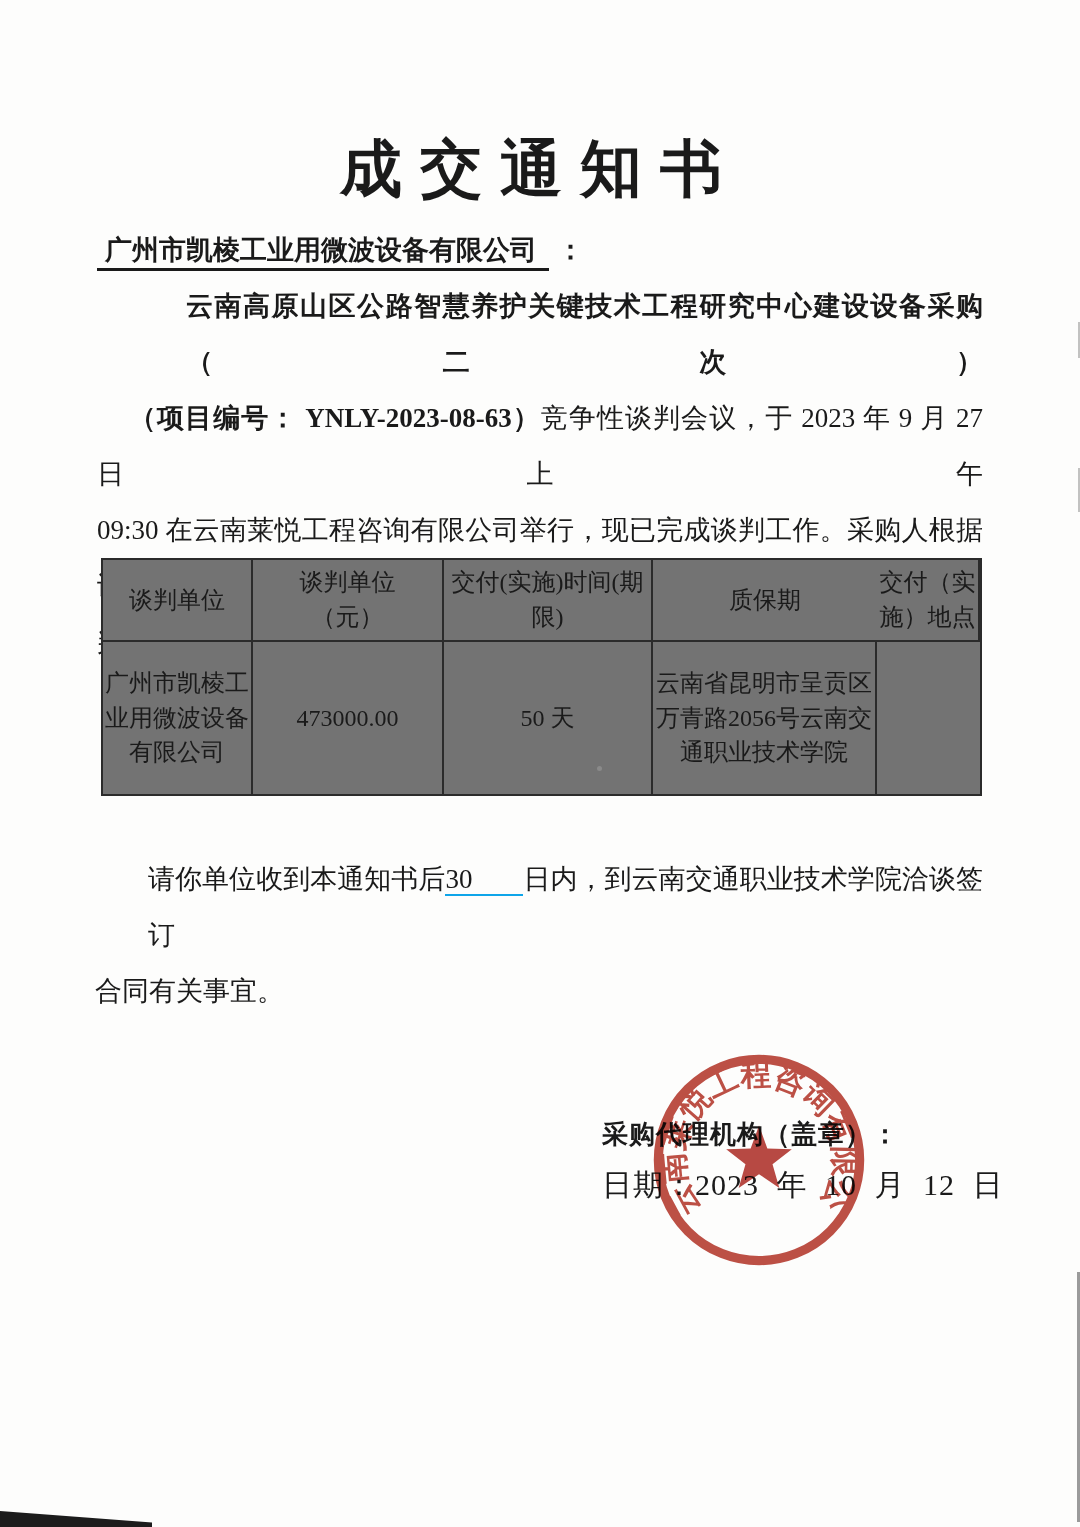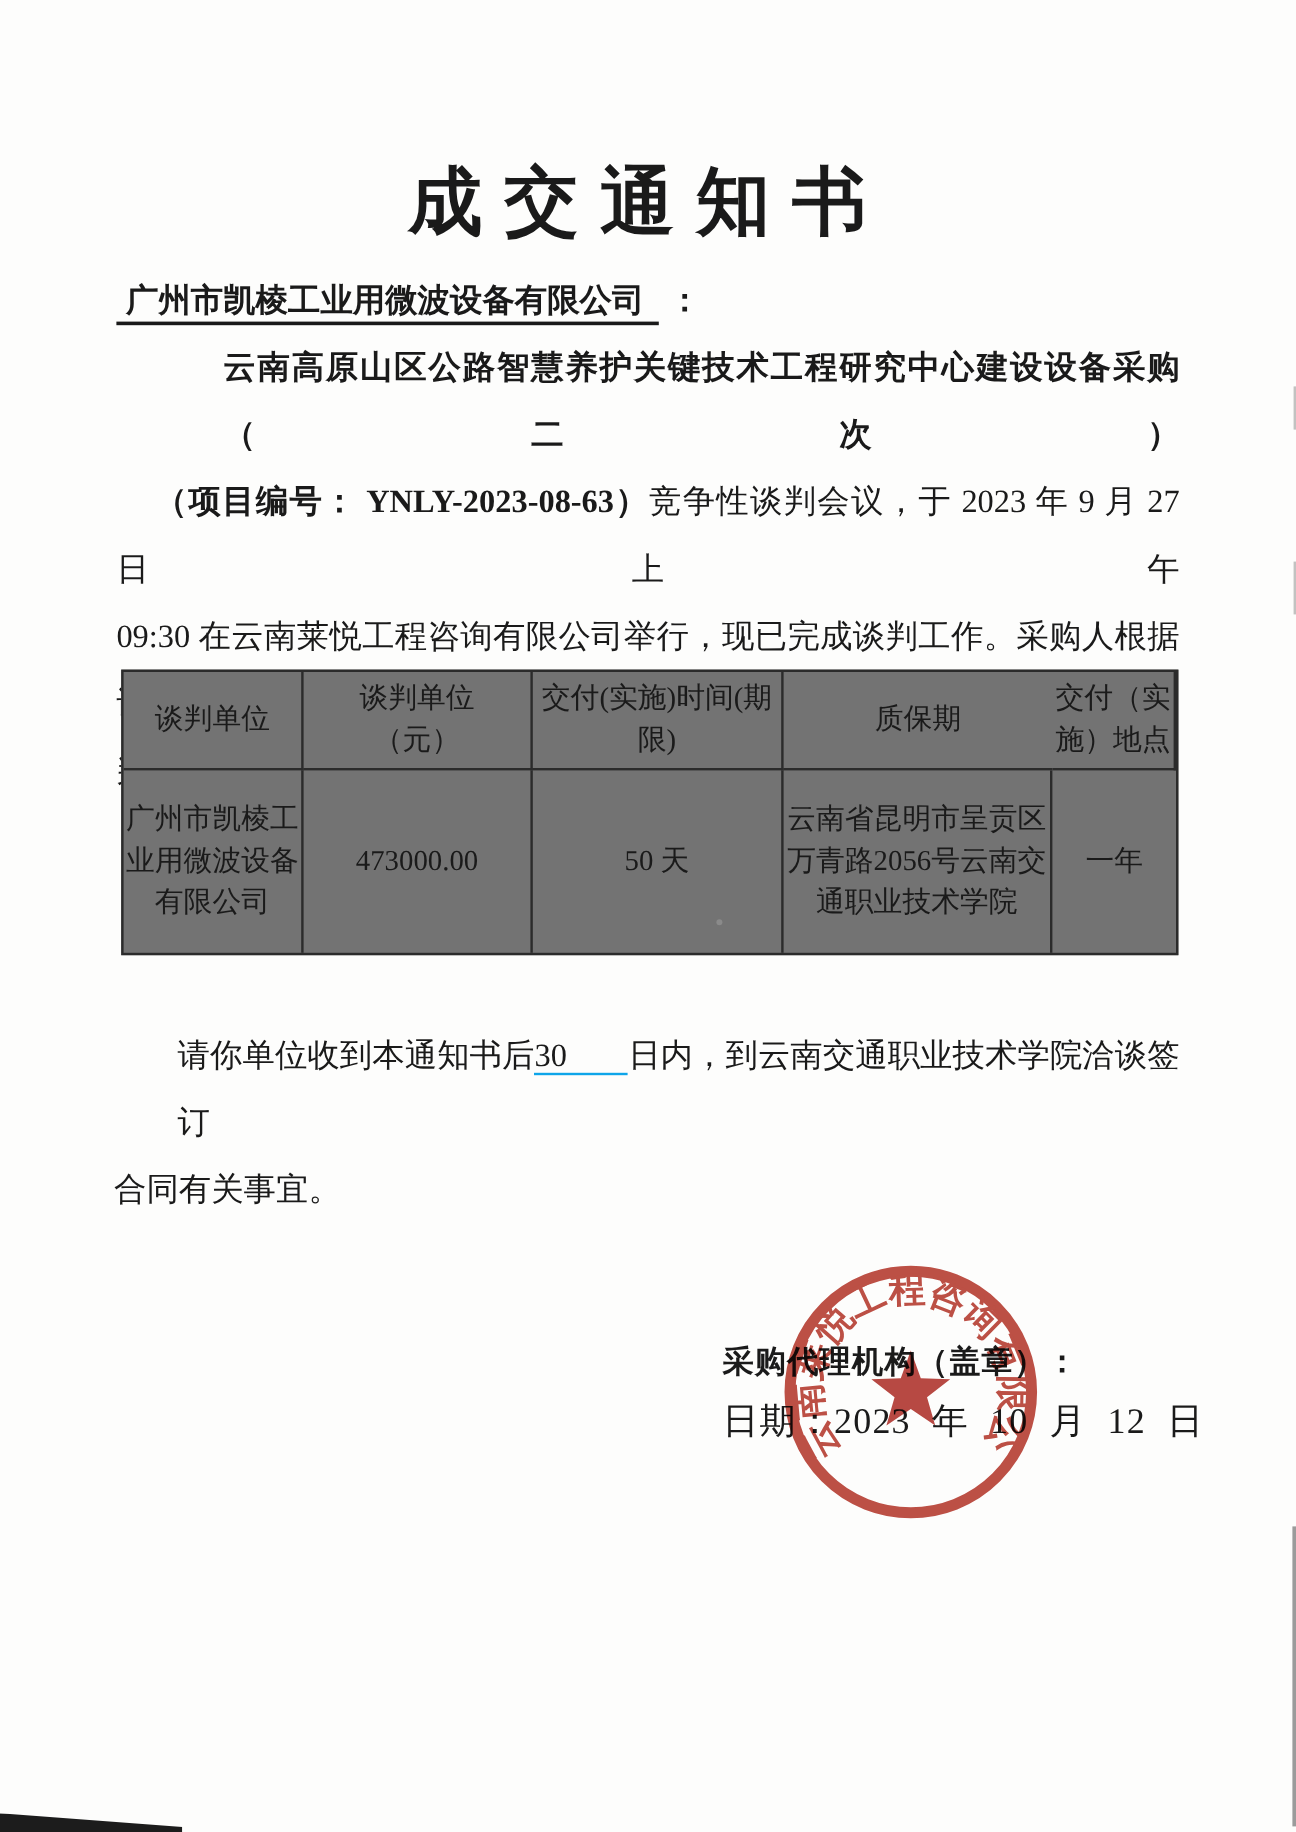--- a/index.html
+++ b/index.html
@@ -118,21 +118,20 @@
     <div class="cell lastcol">质保期</div>
     <div class="cell">交付（实施）地点</div>
     <div class="cell lastrow">广州市凯棱工
 业用微波设备
 有限公司</div>
     <div class="cell lastrow">473000.00</div>
     <div class="cell lastrow">50 天</div>
     <div class="cell lastrow">云南省昆明市呈贡区
 万青路2056号云南交
 通职业技术学院</div>
-    <div class="cell lastrow lastcol">一年</div>
   </div>
 
   <div class="closing">
     <div class="jline l1"><span>请你单位收到本通知书后</span><span class="days">30</span><span>日内，到云南交通职业技术学院洽谈签订</span></div>
     <div>合同有关事宜。</div>
   </div>
 
   <div class="sig-agency">采购代理机构（盖章）：</div>
   <div class="sig-date">日期：2023 年 10 月 12 日</div>
 

